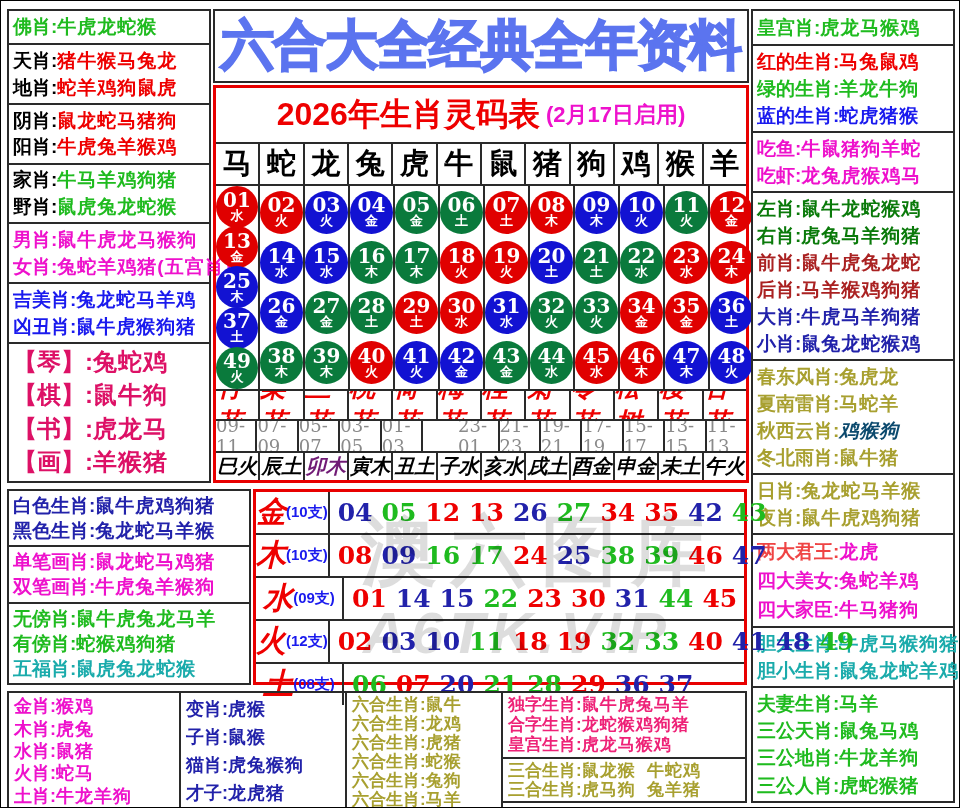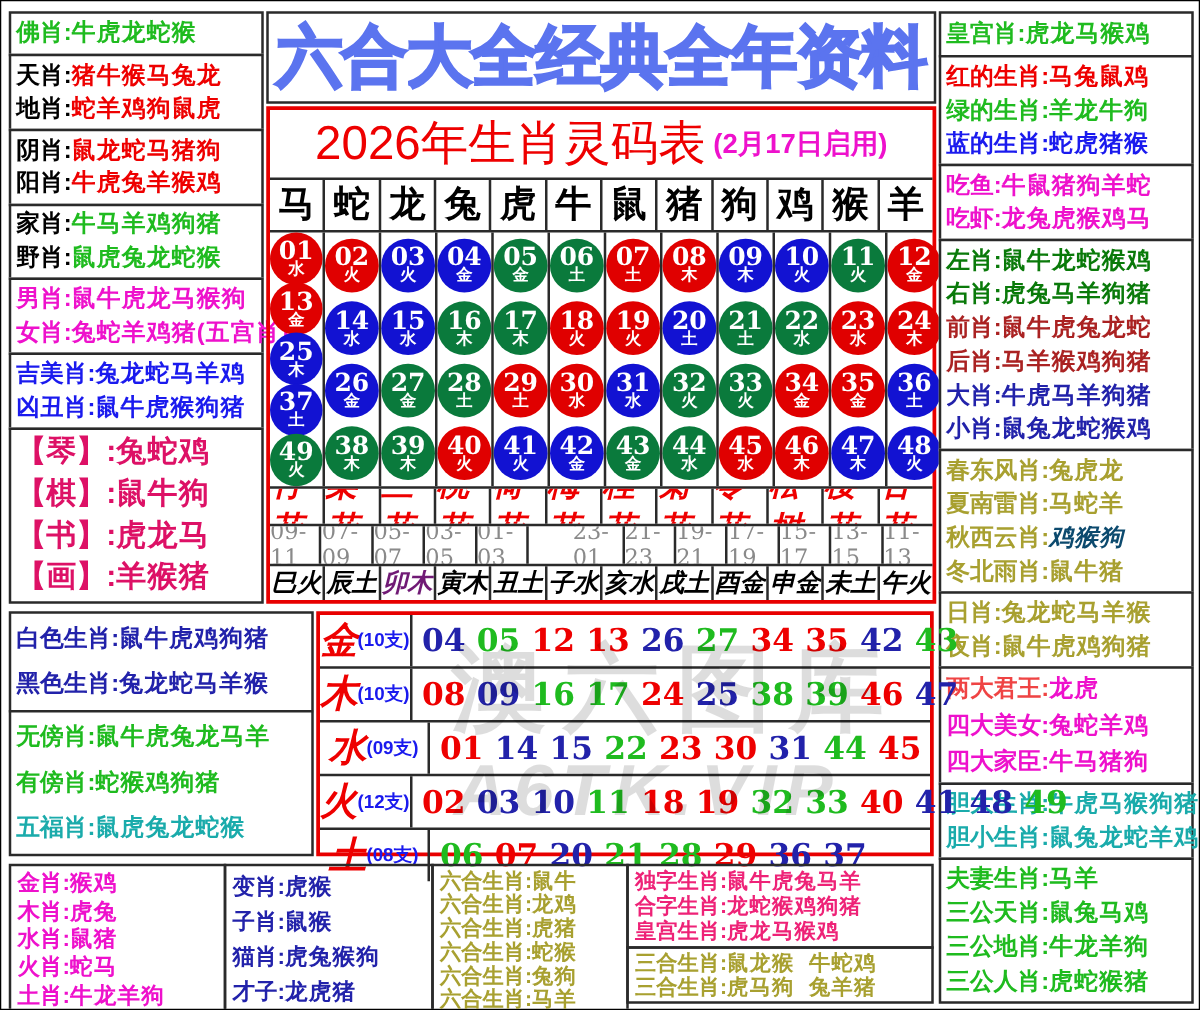--- a/index.html
+++ b/index.html
@@ -17,21 +17,21 @@
   
   #title-box{left:212px;top:8px;width:536px;height:74px;border:2px solid #2a2a2a;
              display:flex;align-items:center;justify-content:center;}
   #main-title{font-size:53px;font-weight:900;letter-spacing:-1px;
               -webkit-text-stroke:2px currentColor;}
   
   #main-table{left:212px;top:84px;width:536px;height:398px;border:3px solid #e80000;
               display:flex;flex-direction:column;}
   #subtitle{height:56px;display:flex;align-items:center;justify-content:center;gap:6px;
             border-bottom:2px solid #2a2a2a;}
-  #subtitle .big{font-size:38px;font-weight:normal;}
+  #subtitle .big{font-size:32px;font-weight:bold;}
   #subtitle .small{font-size:22px;font-weight:bold;}
   #zhead{display:flex;height:42px;border-bottom:2px solid #2a2a2a;}
   #zhead .hc{flex:1;border-right:2px solid #2a2a2a;display:flex;align-items:center;
              justify-content:center;font-size:29px;font-weight:bold;}
   #zhead .hc:last-child{border-right:none;}
   #zballs{display:flex;height:212px;}
   .zcol{flex:1;border-right:2px solid #2a2a2a;display:flex;flex-direction:column;
         align-items:center;justify-content:space-around;padding:1px 0;}
   .zcol:last-child{border-right:none;}
   .ball{width:43px;height:43px;border-radius:50%;color:#fff;display:flex;flex-direction:column;
@@ -453,20 +453,24 @@
         <div class="prow"><span style="color: rgb(31, 187, 31);">三公地肖:</span><span class="val" style="color: rgb(31, 187, 31);">牛龙羊狗</span></div>
         <div class="prow"><span style="color: rgb(31, 187, 31);">三公人肖:</span><span class="val" style="color: rgb(31, 187, 31);">虎蛇猴猪</span></div>
       </div>
     </div>
 
   <div class="abs vstack content-z" id="bottom-left-panel" style="left:6px;top:488px;width:244px;height:196px;">
       <div class="box" style="flex-grow: 2;">
         <div class="prow"><span style="color: rgb(34, 34, 170);">白色生肖:</span><span class="val" style="color: rgb(34, 34, 170);">鼠牛虎鸡狗猪</span></div>
         <div class="prow"><span style="color: rgb(34, 34, 170);">黑色生肖:</span><span class="val" style="color: rgb(34, 34, 170);">兔龙蛇马羊猴</span></div>
       </div>
+      <div class="box" style="flex-grow: 2;">
+        <div class="prow"><span style="color: rgb(238, 17, 204);">单笔画肖:</span><span class="val" style="color: rgb(238, 17, 204);">鼠龙蛇马鸡猪</span></div>
+        <div class="prow"><span style="color: rgb(238, 17, 204);">双笔画肖:</span><span class="val" style="color: rgb(238, 17, 204);">牛虎兔羊猴狗</span></div>
+      </div>
       <div class="box" style="flex-grow: 3;">
         <div class="prow"><span style="color: rgb(31, 187, 31);">无傍肖:</span><span class="val" style="color: rgb(31, 187, 31);">鼠牛虎兔龙马羊</span></div>
         <div class="prow"><span style="color: rgb(31, 187, 31);">有傍肖:</span><span class="val" style="color: rgb(31, 187, 31);">蛇猴鸡狗猪</span></div>
         <div class="prow"><span style="color: rgb(26, 171, 171);">五福肖:</span><span class="val" style="color: rgb(26, 171, 171);">鼠虎兔龙蛇猴</span></div>
       </div>
     </div>
 
   <div class="abs content-z" id="element-table">
       <div class="erow">
         <div class="elabel">

